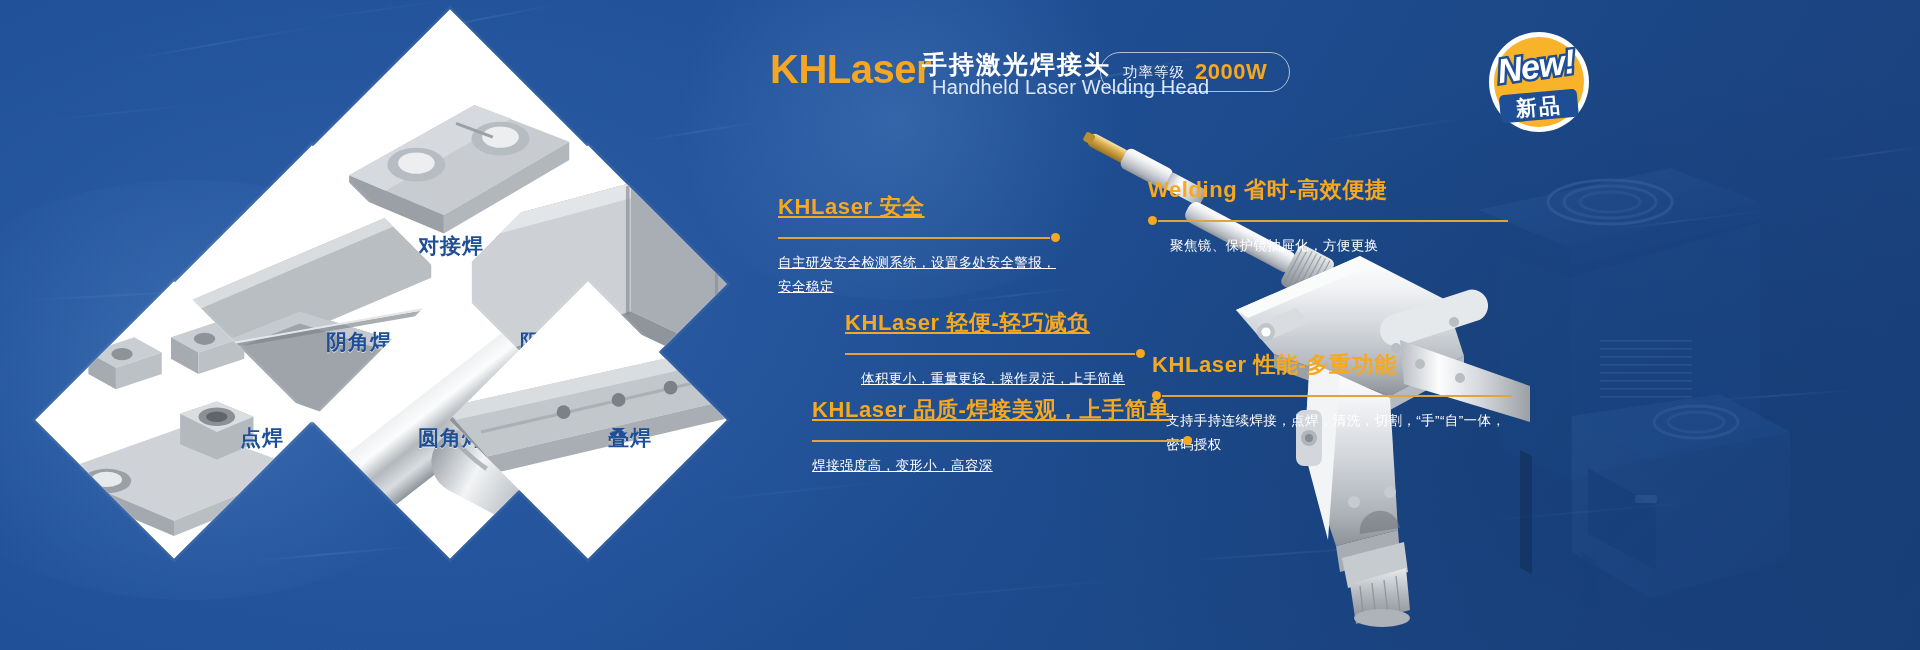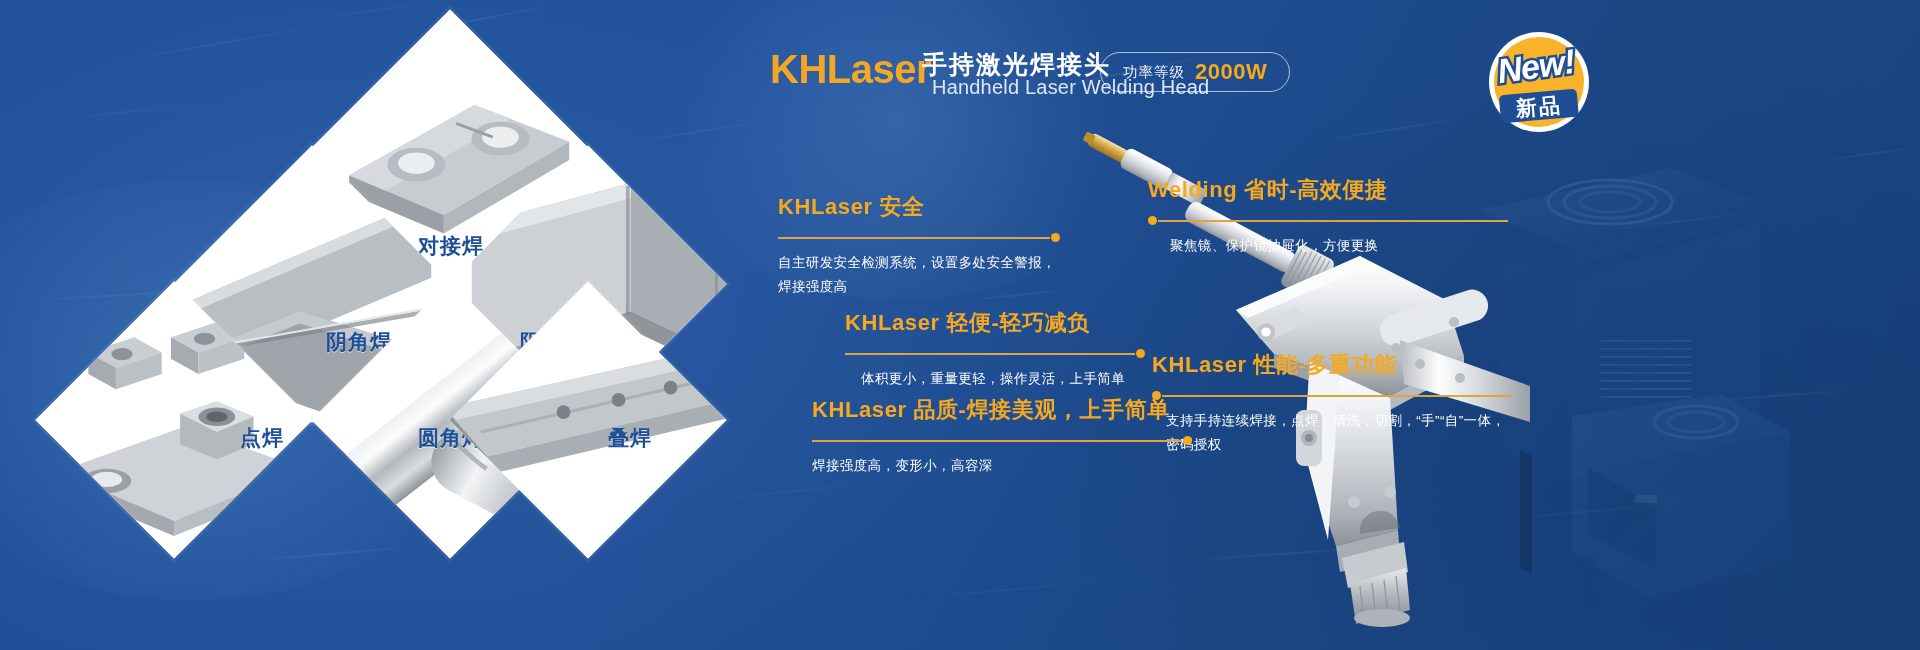--- a/index.html
+++ b/index.html
@@ -80,21 +80,21 @@
   .head svg{ width:100%; height:100%; display:block; }
 
   
   .feat{ position:absolute; }
   .feat .ftitle{ color:#f6a81f; font-size:22px; font-weight:600; letter-spacing:.6px; white-space:nowrap; }
   .feat .fdesc{ color:#ffffff; font-size:13.5px; line-height:1.75; letter-spacing:.4px; }
   .rule{ position:relative; height:14px; }
   .rule .line{ position:absolute; top:6px; height:1.6px; background:#e0a43c; }
   .rule .dot{ position:absolute; top:2px; width:9px; height:9px; border-radius:50%; background:#f6a81f; }
 
-  .feat.left-al .ftitle,.feat.left-al .fdesc{ text-align:left; }
+  .feat.left-al .ftitle,.feat.left-al .fdesc{ text-align:left;text-decoration:underline; }
   .feat.right-al .ftitle,.feat.right-al .fdesc{ text-align:left; }
 
   
   #feat-safety   { left:778px;  top:192px;  width:282px; }
   #feat-quality  { left:812px;  top:395px;  width:380px; }
   #feat-light    { left:845px;  top:308px;  width:300px; }
   #feat-time     { left:1148px; top:175px;  width:360px; }
   #feat-perf     { left:1152px; top:350px;  width:360px; }
 </style>
 </head>
@@ -426,21 +426,21 @@
       <path d="M300 424 a20 20 0 0 1 40 -6 l-40 6 Z" fill="#6f757b" opacity=".55"></path>
     </svg>
   </div>
 
   <div class="feat left-al" id="feat-safety">
     <div class="ftitle">KHLaser 安全</div>
     <div class="rule" style="margin:9px 0 6px;">
       <div class="line" style="left:0; right:10px;"></div>
       <div class="dot" style="right:0;"></div>
     </div>
-    <div class="fdesc">自主研发安全检测系统，设置多处安全警报，焊接强度高</div>
+    <div class="fdesc">自主研发安全检测系统，设置多处安全警报，安全稳定</div>
   </div>
 
   <div class="feat right-al" id="feat-time">
     <div class="ftitle">Welding 省时-高效便捷</div>
     <div class="rule" style="margin:9px 0 6px;">
       <div class="line" style="left:10px; right:0;"></div>
       <div class="dot" style="left:0;"></div>
     </div>
     <div class="fdesc" style="padding-left:22px;">聚焦镜、保护镜抽屉化，方便更换</div>
   </div>

